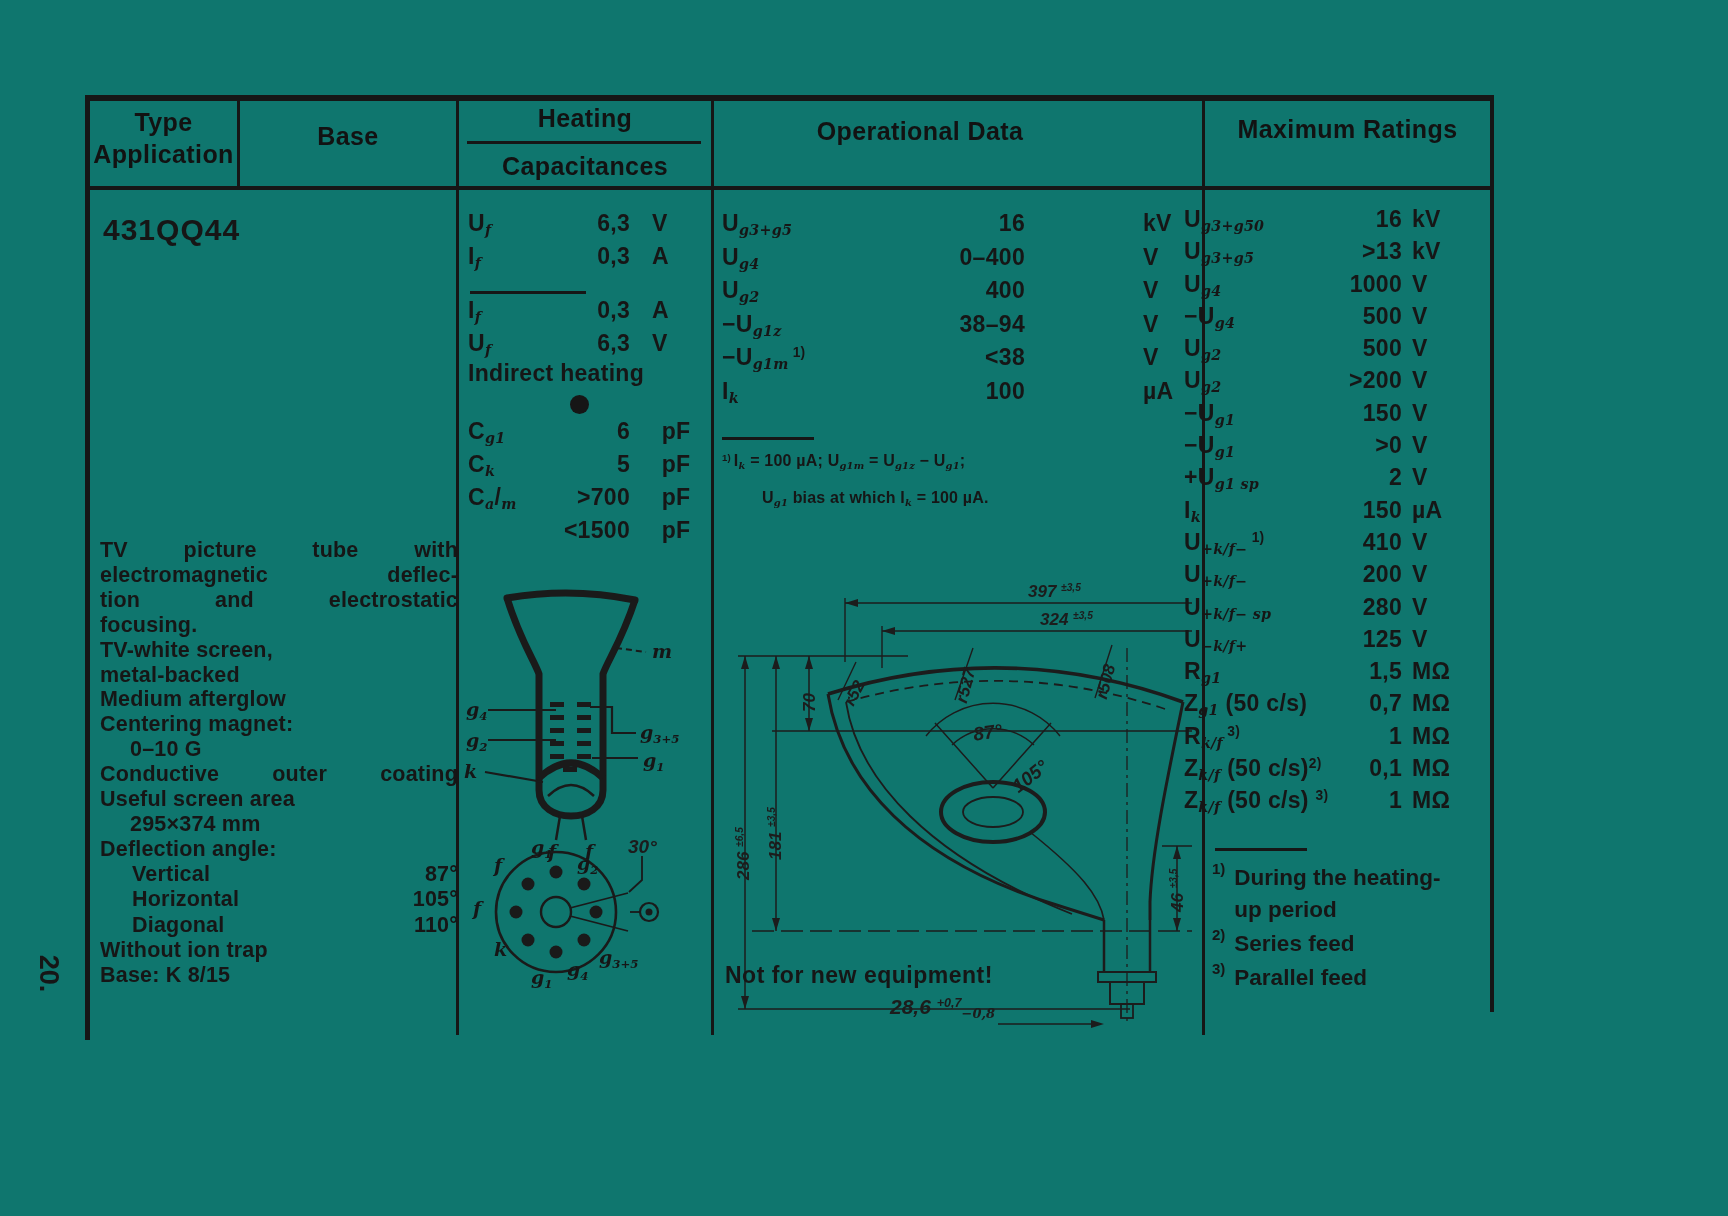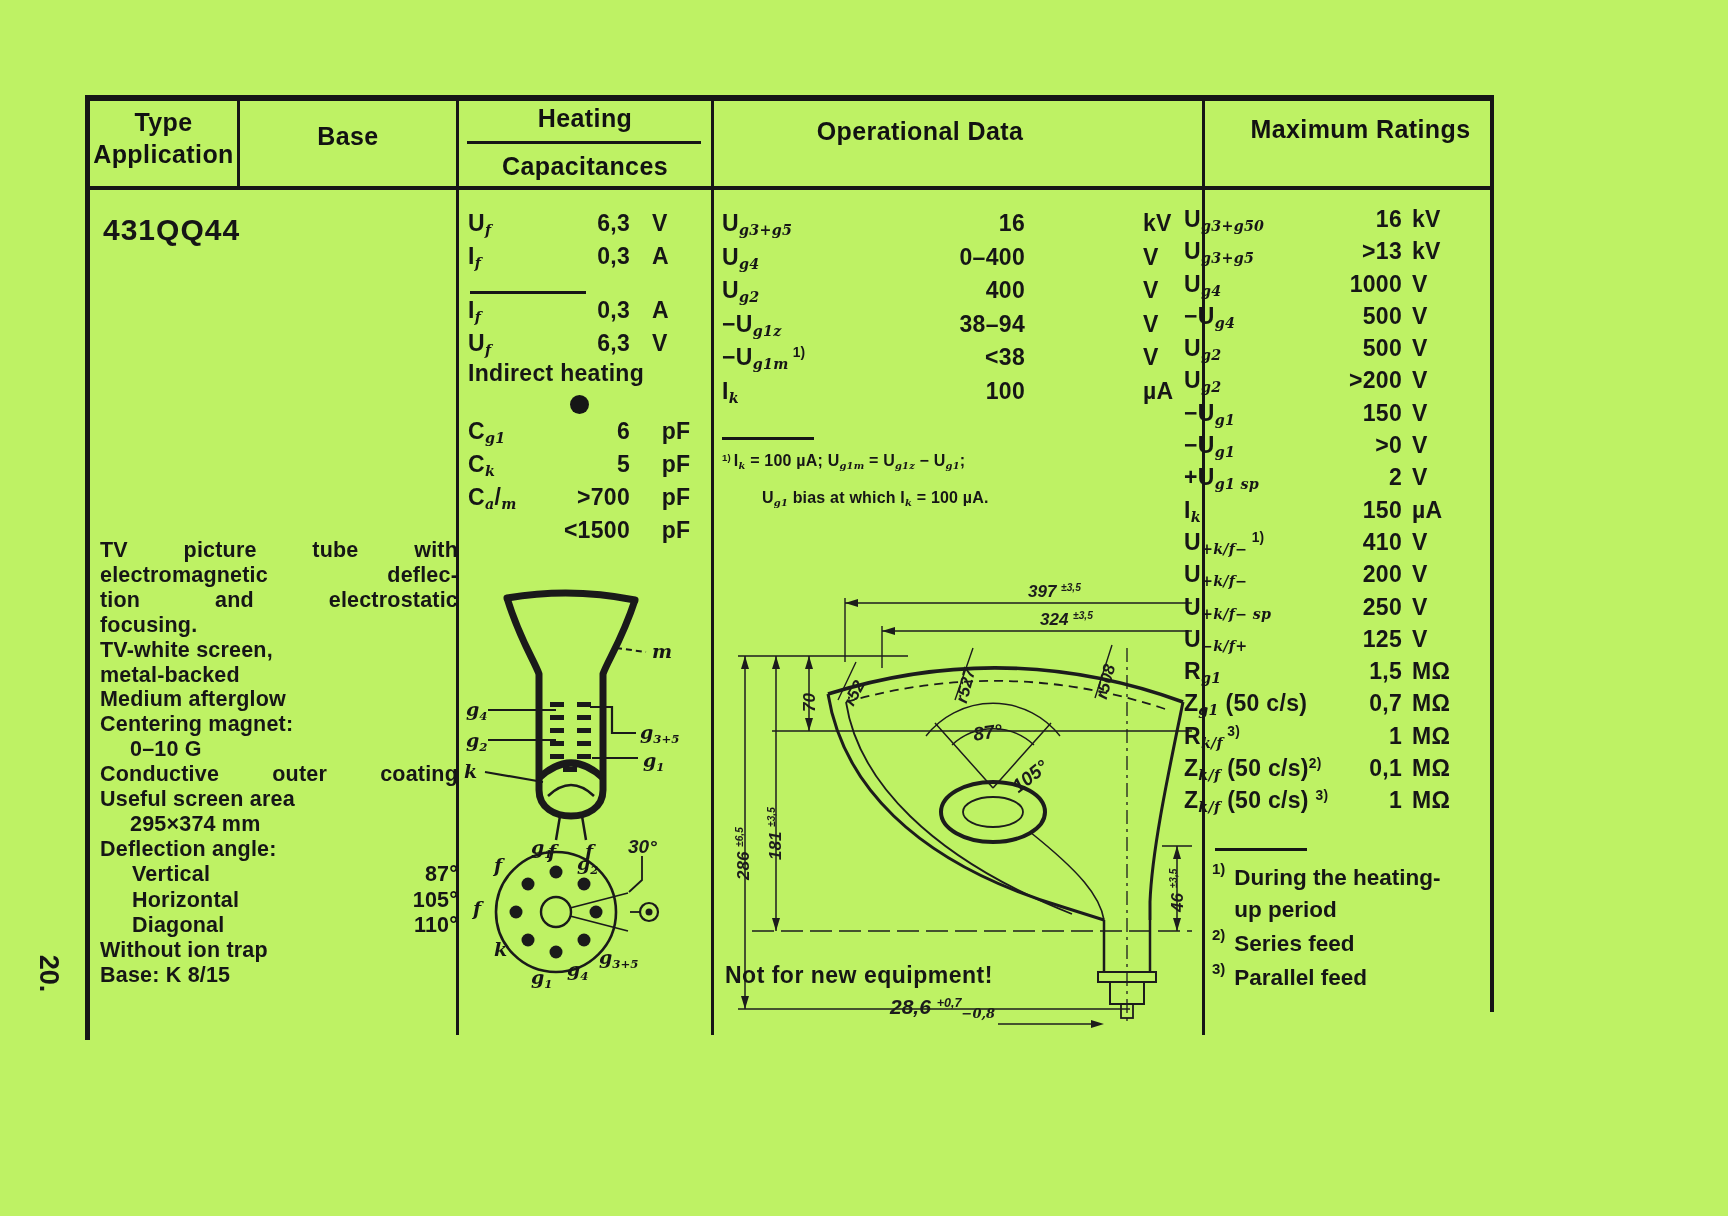--- a/index.html
+++ b/index.html
@@ -1,25 +1,25 @@
 <!DOCTYPE html>
 <html><head>
 <meta charset="utf-8">
 <style>
   html,body{margin:0;padding:0;background:#e8e8e4;}
-  .sheet{position:relative;width:1728px;height:1216px;background:#bef264;color:#161616;
+  .sheet{position:relative;width:1728px;height:1216px;background:#0f766e;color:#161616;
          font-family:"Liberation Sans",sans-serif;overflow:hidden;}
   .hline,.vline{position:absolute;background:#161616;}
   .hdr{position:absolute;font-weight:700;font-size:25px;text-align:center;letter-spacing:.4px;color:#121212;}
   .tnum{position:absolute;left:103px;top:213px;font-size:30px;font-weight:700;letter-spacing:1px;}
   .desc{position:absolute;left:100px;top:538px;width:358px;font-size:21.5px;font-weight:700;
         line-height:24.9px;letter-spacing:.2px;}
   .desc .j{text-align:justify;text-align-last:justify;}
   .desc .ind{padding-left:30px;}
-  .defrow{display:flex;height:25.5px;align-items:center;font-size:21.5px;font-weight:700;}
+  .defrow{display:flex;height:25.5px;align-items:flex-start;font-size:21.5px;font-weight:700;}
   .defrow .dl{padding-left:32px;flex:1;}
   .defrow .dv{width:60px;text-align:right;}
   .speccol{position:absolute;}
   .specrow{display:flex;align-items:baseline;font-size:23px;font-weight:700;letter-spacing:.3px;white-space:nowrap;}
   .heat .specrow{height:33px;gap:10px;}
   .op .specrow{height:33.5px;}
   .max .specrow{height:32.3px;}
   .lbl{white-space:nowrap;}
   .val{margin-left:auto;white-space:nowrap;}
   .unit{white-space:nowrap;box-sizing:border-box;}
@@ -56,21 +56,21 @@
   <div class="vline" style="left:711px;top:99px;width:3px;height:936px;"></div>
   <div class="vline" style="left:1202px;top:99px;width:3px;height:936px;"></div>
   <div class="hline" style="left:467px;top:141px;width:234px;height:3px;"></div>
 
   <div class="hdr" style="left:90px;top:108px;width:147px;">Type</div>
   <div class="hdr" style="left:88px;top:140px;width:151px;">Application</div>
   <div class="hdr" style="left:240px;top:122px;width:216px;">Base</div>
   <div class="hdr" style="left:459px;top:104px;width:252px;">Heating</div>
   <div class="hdr" style="left:459px;top:152px;width:252px;">Capacitances</div>
   <div class="hdr" style="left:714px;top:117px;width:412px;">Operational Data</div>
-  <div class="hdr" style="left:1205px;top:115px;width:285px;margin-left:13px;">Maximum Ratings</div>
+  <div class="hdr" style="left:1205px;top:115px;width:285px;">Maximum Ratings</div>
 
   <div class="tnum">431QQ44</div>
   <div class="desc">
     <div class="j">TV picture tube with</div>
     <div class="j">electromagnetic deflec-</div>
     <div class="j">tion and electrostatic</div>
     <div>focusing.</div>
     <div>TV-white screen,</div>
     <div>metal-backed</div>
     <div>Medium afterglow</div>
@@ -357,21 +357,21 @@
       <span class="val">410</span>
       <span class="unit">V</span>
     </div>
     <div class="specrow">
       <span class="lbl"><span class="seg-n">U</span><span class="seg-sub">+k/f−</span></span>
       <span class="val">200</span>
       <span class="unit">V</span>
     </div>
     <div class="specrow">
       <span class="lbl"><span class="seg-n">U</span><span class="seg-sub">+k/f− sp</span></span>
-      <span class="val">250</span>
+      <span class="val">280</span>
       <span class="unit">V</span>
     </div>
     <div class="specrow">
       <span class="lbl"><span class="seg-n">U</span><span class="seg-sub">−k/f+</span></span>
       <span class="val">125</span>
       <span class="unit">V</span>
     </div>
     <div class="specrow">
       <span class="lbl"><span class="seg-n">R</span><span class="seg-sub">g1</span></span>
       <span class="val">1,5</span>

